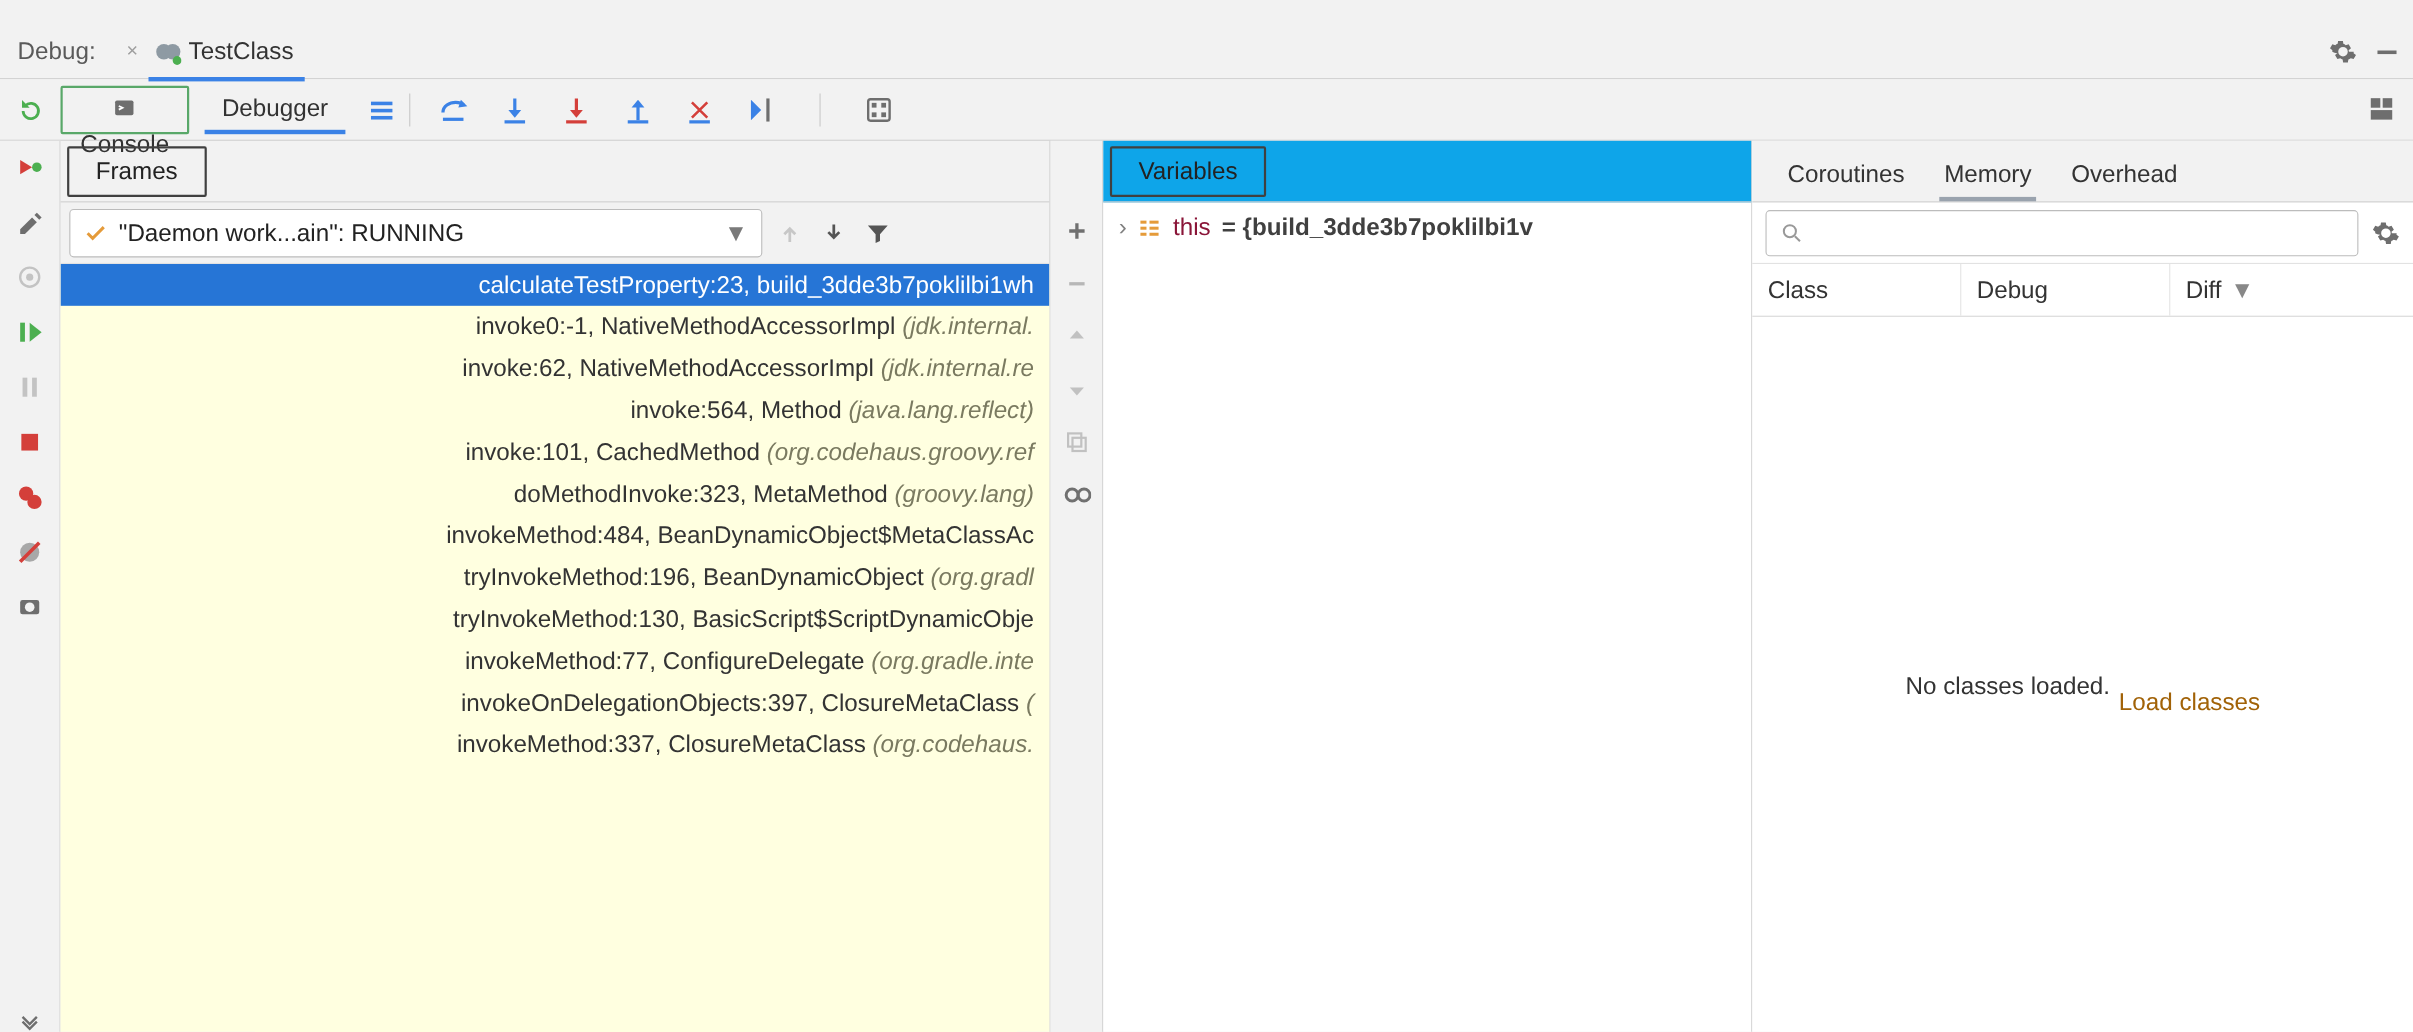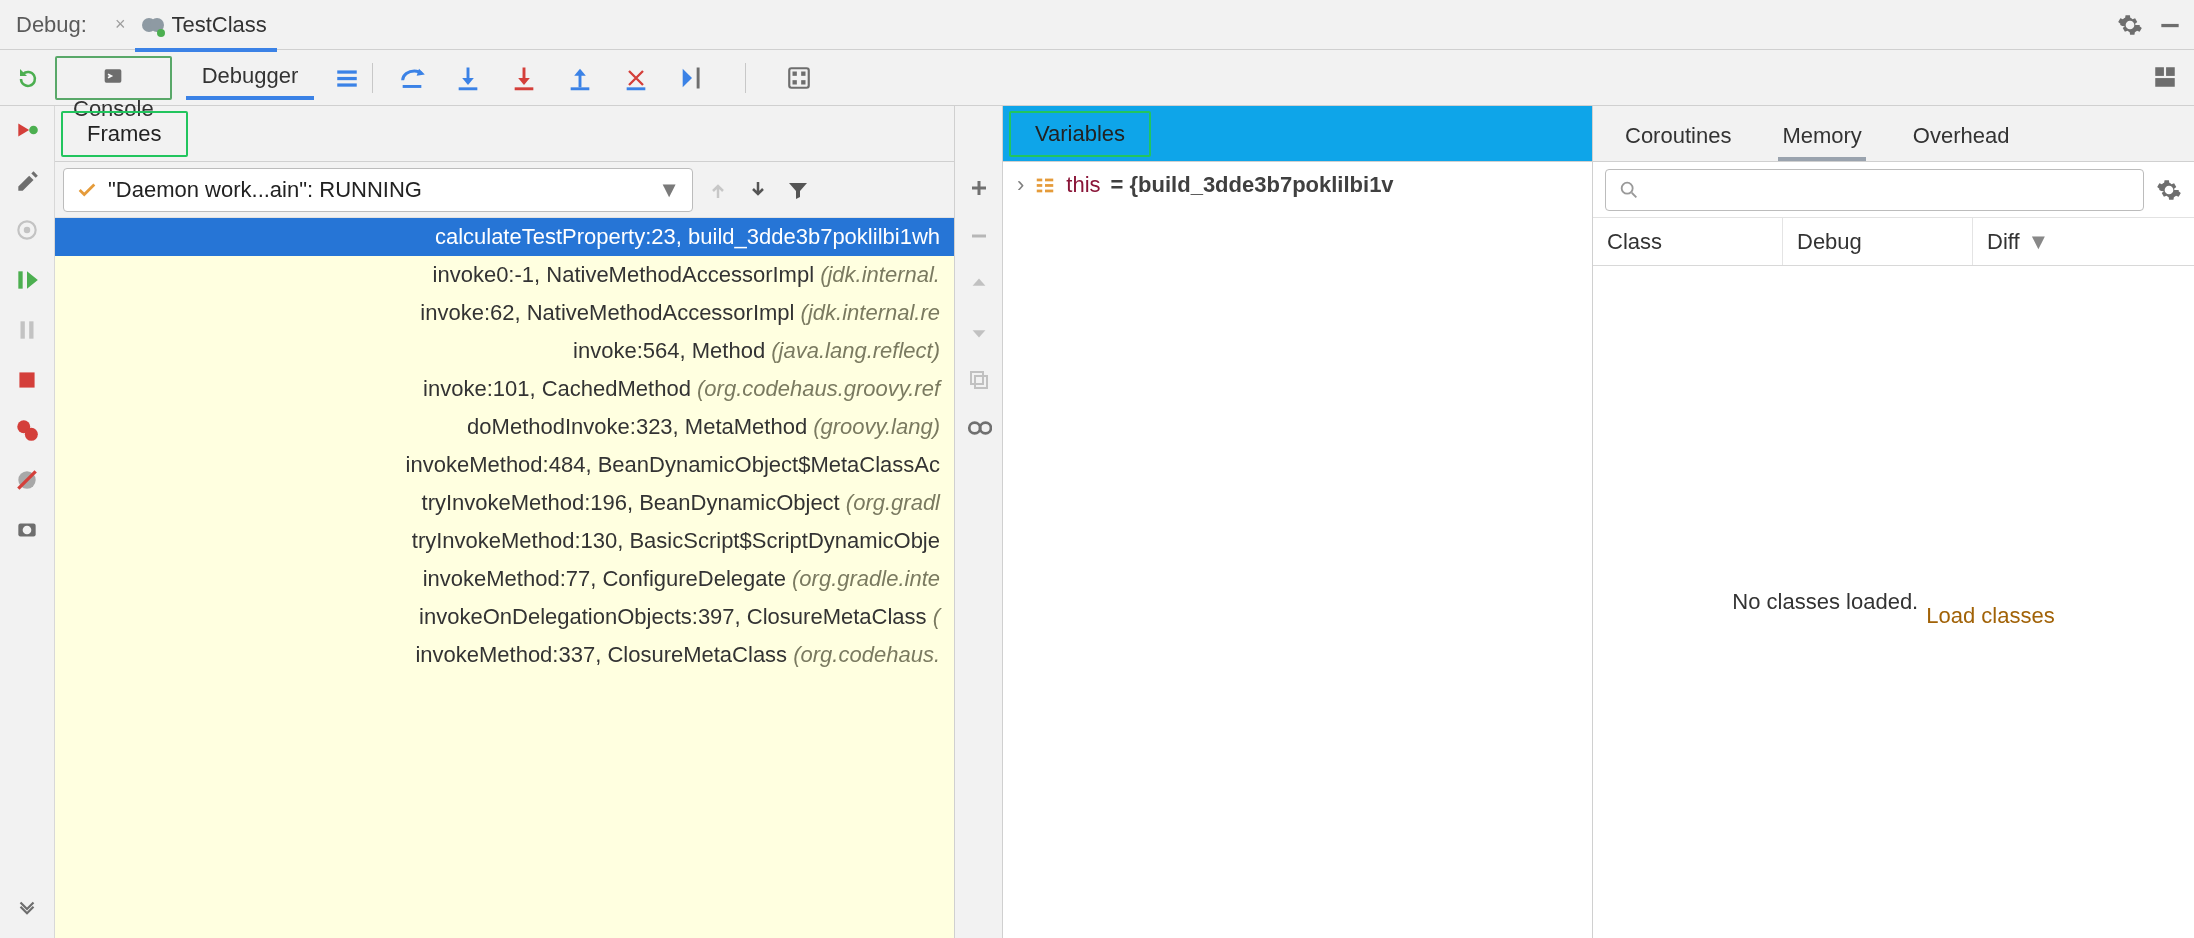--- a/index.html
+++ b/index.html
@@ -15,20 +15,21 @@
   }
 
   
   .header {
     height: 50px;
     display: flex;
     align-items: center;
     padding: 0 10px;
     background: #f2f2f2;
     border-bottom: 1px solid #d0d0d0;
+    margin-top: 22px;
   }
   .header-title {
     font-size: 22px;
     color: #5a5a5a;
     padding-left: 6px;
     padding-right: 18px;
   }
   .tab-close-x {
     color: #9e9e9e;
     font-size: 18px;
@@ -125,21 +126,21 @@
   .panel-tabbar {
     height:56px;
     display:flex;
     align-items:center;
     padding-left:6px;
     border-bottom:1px solid #d0d0d0;
   }
   .panel-tab {
     font-size:22px;
     padding:8px 24px;
-    border:2px solid #22c55e;
+    border:2px solid #404040;
     border-radius:2px;
     cursor:pointer;
   }
   .frames-toolbar {
     height:56px;
     display:flex;
     align-items:center;
     padding: 0 8px;
     gap:10px;
     border-bottom:1px solid #e2e2e2;
@@ -225,21 +226,21 @@
   .right-panel {
     flex:1;
     display:flex;
     flex-direction:column;
     background:#fff;
   }
   .right-tabs {
     height:56px;
     display:flex;
     align-items:flex-end;
-    gap:43px;
+    gap:28px;
     padding: 0 28px;
     border-bottom:1px solid #d0d0d0;
     background:#f2f2f2;
   }
   .right-tab {
     font-size:22px;
     color:#333;
     padding: 10px 4px 12px 4px;
     cursor:pointer;
   }

